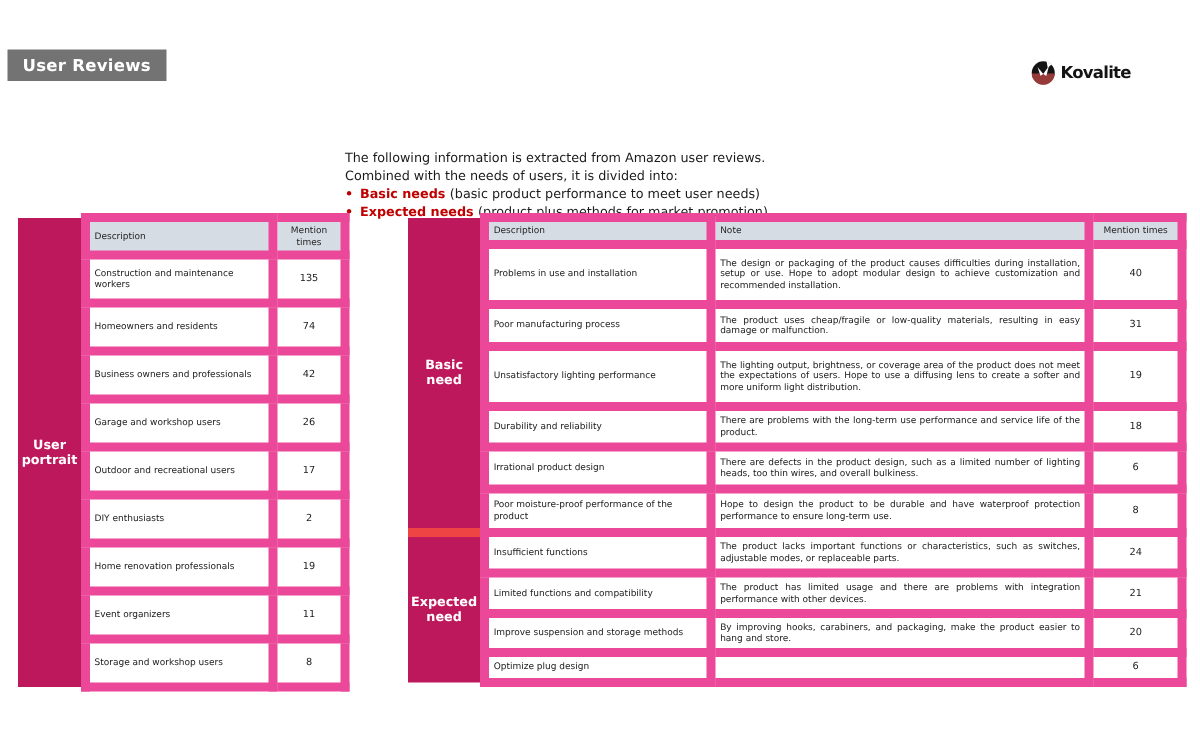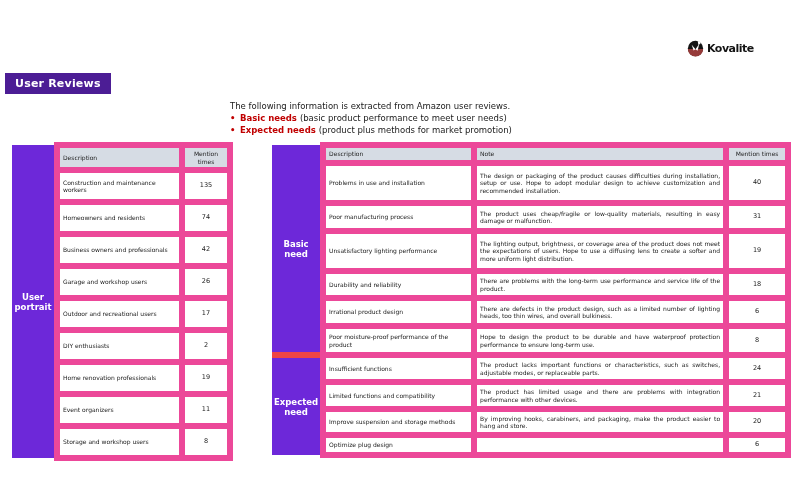--- a/index.html
+++ b/index.html
@@ -1,42 +1,42 @@
 <!DOCTYPE html>
 <html><head>
 <meta charset="utf-8">
 <style>
   html,body{margin:0;padding:0;background:#ffffff;}
   .page{position:relative;width:800px;height:501px;background:#ffffff;overflow:hidden;
         font-family:"DejaVu Sans","Liberation Sans",sans-serif;color:#1a1a1a;}
 
   
-  .title-bar{position:absolute;left:5px;top:33px;background:#4c1d95;color:#ffffff;
-             font-size:11px;font-weight:bold;padding:4px 10px;letter-spacing:.2px;margin-top:40px;}
+  .title-bar{position:absolute;left:5px;top:33px;background:#737373;color:#ffffff;
+             font-size:11px;font-weight:bold;padding:4px 10px;letter-spacing:.2px;}
 
   
   .logo{position:absolute;left:687px;top:40px;display:flex;align-items:center;gap:3px;}
   .logo-text{font-size:11px;font-weight:bold;color:#141414;letter-spacing:-0.5px;}
 
   
   .intro{position:absolute;left:230px;top:57px;width:340px;font-size:8.5px;line-height:12px;color:#1a1a1a;margin-top:43px;}
   .intro .bullet-line{display:flex;}
   .bullet-dot{color:#C00000;font-weight:bold;width:10px;text-align:left;flex:0 0 10px;}
   .hl{color:#C00000;font-weight:bold;white-space:pre;}
 
   
   table{border-collapse:collapse;table-layout:fixed;}
   td{border:6px solid #ec4899;vertical-align:middle;font-size:6px;line-height:7.5px;
      padding:2px 3px;overflow:hidden;}
   td.head{background:#D6DCE4;color:#1f1f1f;font-size:6px;}
   td.desc{text-align:left;}
   td.note{text-align:justify;}
   td.num{text-align:center;font-size:6.5px;}
   td.center{text-align:center;}
-  td.blue{background:#6d28d9;border:none;color:#ffffff;text-align:center;
+  td.blue{background:#be185d;border:none;color:#ffffff;text-align:center;
           font-weight:bold;font-size:8.5px;line-height:10px;padding:0 2px;}
   td.blue.split{border-top:6px solid #ef4444;text-align:center;}
 
   .left-section{position:absolute;left:12px;top:142px;}
   .right-section{position:absolute;left:272px;top:142px;}
 </style>
 </head>
 <body>
 
 <div class="page">
@@ -51,20 +51,21 @@
         <path d="M5.5 5.5 L10 11 L7.8 12.4 Z" fill="#ffffff"></path>
         <path d="M14.5 4.5 L10 11 L12.4 12.6 Z" fill="#ffffff"></path>
         <path d="M12.5 0.5 L16.5 3.5 L13.5 6 Z" fill="#ffffff"></path>
       </svg>
     </span>
     <span class="logo-text">Kovalite</span>
   </div>
 
   <div class="intro">
     <div>The following information is extracted from Amazon user reviews.</div>
+    <div>Combined with the needs of users, it is divided into:</div>
     <div class="bullet-line">
       <span class="bullet-dot">•</span>
       <span><span class="hl">Basic needs </span><span>(basic product performance to meet user needs)</span></span>
     </div>
     <div class="bullet-line">
       <span class="bullet-dot">•</span>
       <span><span class="hl">Expected needs </span><span>(product plus methods for market promotion)</span></span>
     </div>
   </div>
 

